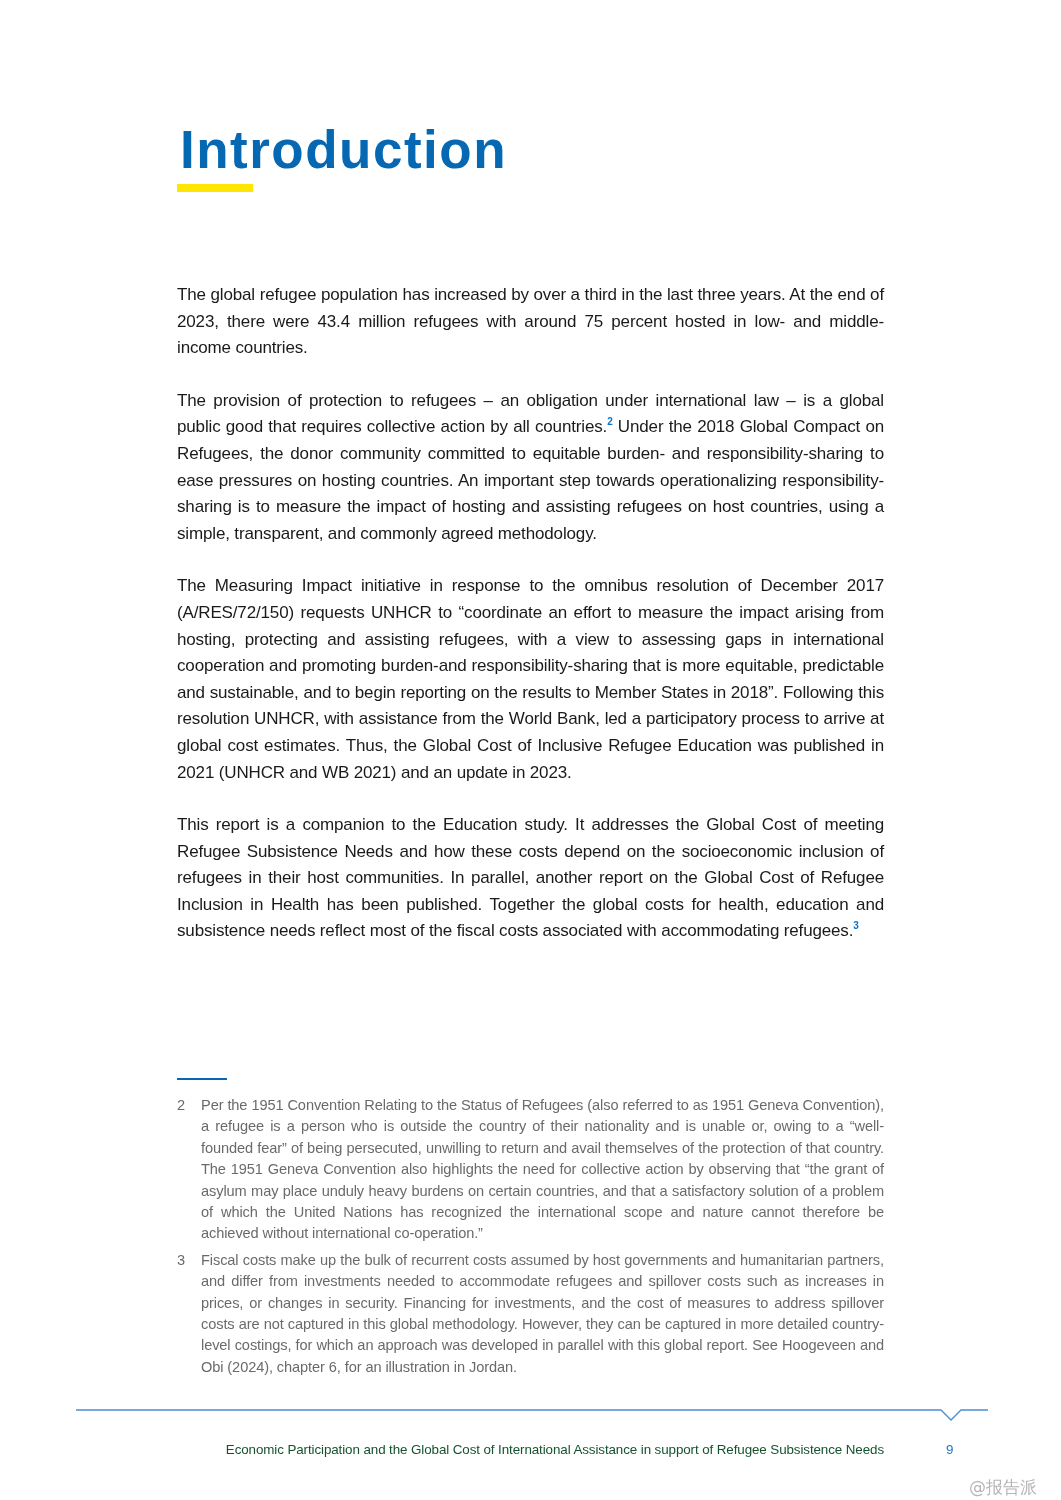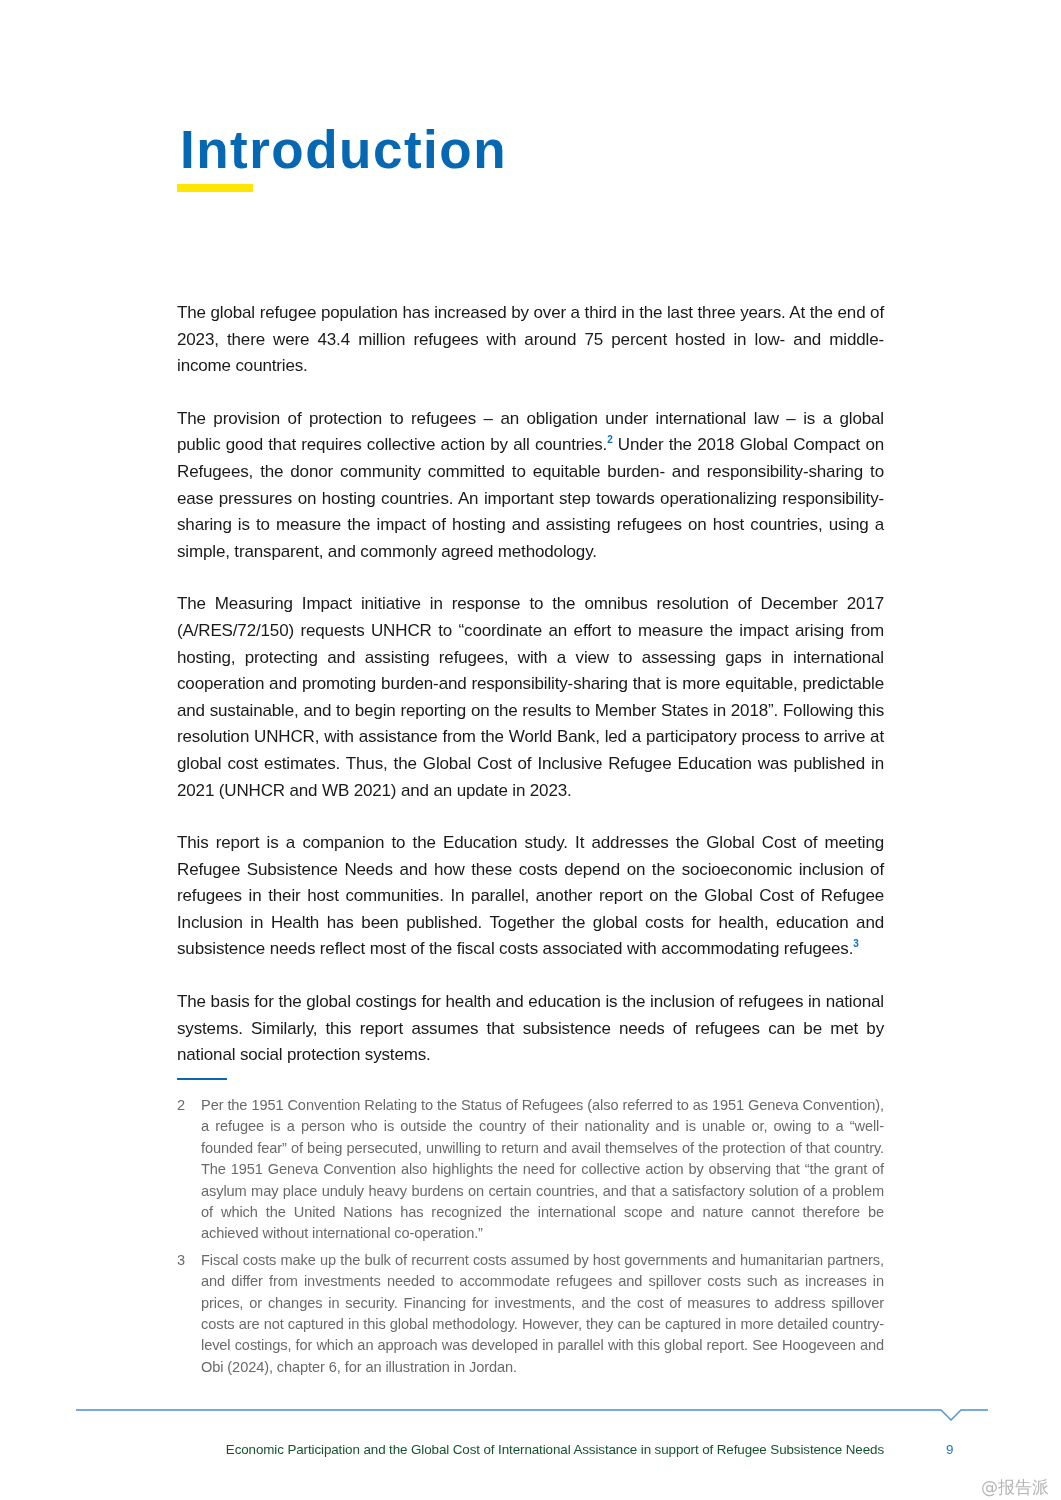--- a/index.html
+++ b/index.html
@@ -1,43 +1,42 @@
 <!DOCTYPE html>
 <html><head>
 <meta charset="utf-8">
 <style>
   html, body { margin: 0; padding: 0; background: #ffffff; }
   body { width: 1061px; height: 1500px; position: relative; overflow: hidden; font-family: "Liberation Sans", sans-serif; }
   .title { position: absolute; left: 176px; top: 112px; margin: 4px; font-size: 53px; font-weight: bold; color: #0668b3; letter-spacing: 1.5px; line-height: 68px; }
   .title-underline { position: absolute; left: 177px; top: 184px; width: 76px; height: 8px; background: #ffe600; }
-  .body-text { position: absolute; left: 177px; width: 707px; top: 300px; }
+  .body-text { position: absolute; left: 177px; width: 707px; top: 282px; }
   .body-text p { margin: 0 0 26px 0; font-size: 17px; line-height: 26.6px; color: #1a1a1a; text-align: justify; letter-spacing: -0.15px; }
   sup.fn { color: #0a72c9; font-size: 10px; font-weight: bold; vertical-align: super; line-height: 0; }
   .fn-rule { position: absolute; left: 177px; top: 1078px; width: 50px; height: 2px; background: #0a67b6; }
   .footnotes { position: absolute; left: 177px; width: 707px; top: 1095px; }
   .footnote { display: flex; font-size: 14.6px; line-height: 21.4px; color: #6a6a6a; margin-bottom: 5px; }
   .footnote .num { width: 24px; flex: 0 0 24px; }
   .footnote .txt { flex: 1; text-align: justify; letter-spacing: -0.1px; }
   .footer-line { position: absolute; left: 76px; top: 1408px; width: 912px; height: 20px; }
   .footer-title { position: absolute; right: 177px; top: 1442px; font-size: 13.4px; color: #14532d; letter-spacing: -0.1px; }
   .page-num { position: absolute; left: 946px; top: 1442px; font-size: 13.4px; color: #1c78c9; }
-  .watermark { position: absolute; right: 12px; top: 1476px; font-size: 17px; color: #b5b5b5; font-family: "DejaVu Sans", sans-serif; }
+  .watermark { position: absolute; right: 24px; top: 1476px; font-size: 17px; color: #b5b5b5; font-family: "DejaVu Sans", sans-serif; }
 </style>
 </head>
 <body>
 
 <h1 class="title">Introduction</h1>
 <div class="title-underline"></div>
 
 <div class="body-text">
   <p>The global refugee population has increased by over a third in the last three years. At the end of 2023, there were 43.4 million refugees with around 75 percent hosted in low- and middle-income countries.</p>
   <p><span>The provision of protection to refugees – an obligation under international law – is a global public good that requires collective action by all countries.</span><sup class="fn">2</sup><span> Under the 2018 Global Compact on Refugees, the donor community committed to equitable burden- and responsibility-sharing to ease pressures on hosting countries. An important step towards operationalizing responsibility-sharing is to measure the impact of hosting and assisting refugees on host countries, using a simple, transparent, and commonly agreed methodology.</span></p>
   <p>The Measuring Impact initiative in response to the omnibus resolution of December 2017 (A/RES/72/150) requests UNHCR to “coordinate an effort to measure the impact arising from hosting, protecting and assisting refugees, with a view to assessing gaps in international cooperation and promoting burden-and responsibility-sharing that is more equitable, predictable and sustainable, and to begin reporting on the results to Member States in 2018”. Following this resolution UNHCR, with assistance from the World Bank, led a participatory process to arrive at global cost estimates. Thus, the Global Cost of Inclusive Refugee Education was published in 2021 (UNHCR and WB 2021) and an update in 2023.</p>
   <p><span>This report is a companion to the Education study. It addresses the Global Cost of meeting Refugee Subsistence Needs and how these costs depend on the socioeconomic inclusion of refugees in their host communities. In parallel, another report on the Global Cost of Refugee Inclusion in Health has been published. Together the global costs for health, education and subsistence needs reflect most of the fiscal costs associated with accommodating refugees.</span><sup class="fn">3</sup></p>
-  <p>The basis for the global costings for health and education is the inclusion of refugees in national systems. Similarly, this report assumes that subsistence needs of refugees can be met by national social protection systems.</p>
 </div>
 
 <div class="fn-rule"></div>
 
 <div class="footnotes">
   <div class="footnote">
     <span class="num">2</span>
     <span class="txt">Per the 1951 Convention Relating to the Status of Refugees (also referred to as 1951 Geneva Convention), a refugee is a person who is outside the country of their nationality and is unable or, owing to a “well-founded fear” of being persecuted, unwilling to return and avail themselves of the protection of that country. The 1951 Geneva Convention also highlights the need for collective action by observing that “the grant of asylum may place unduly heavy burdens on certain countries, and that a satisfactory solution of a problem of which the United Nations has recognized the international scope and nature cannot therefore be achieved without international co-operation.”</span>
   </div>
   <div class="footnote">

